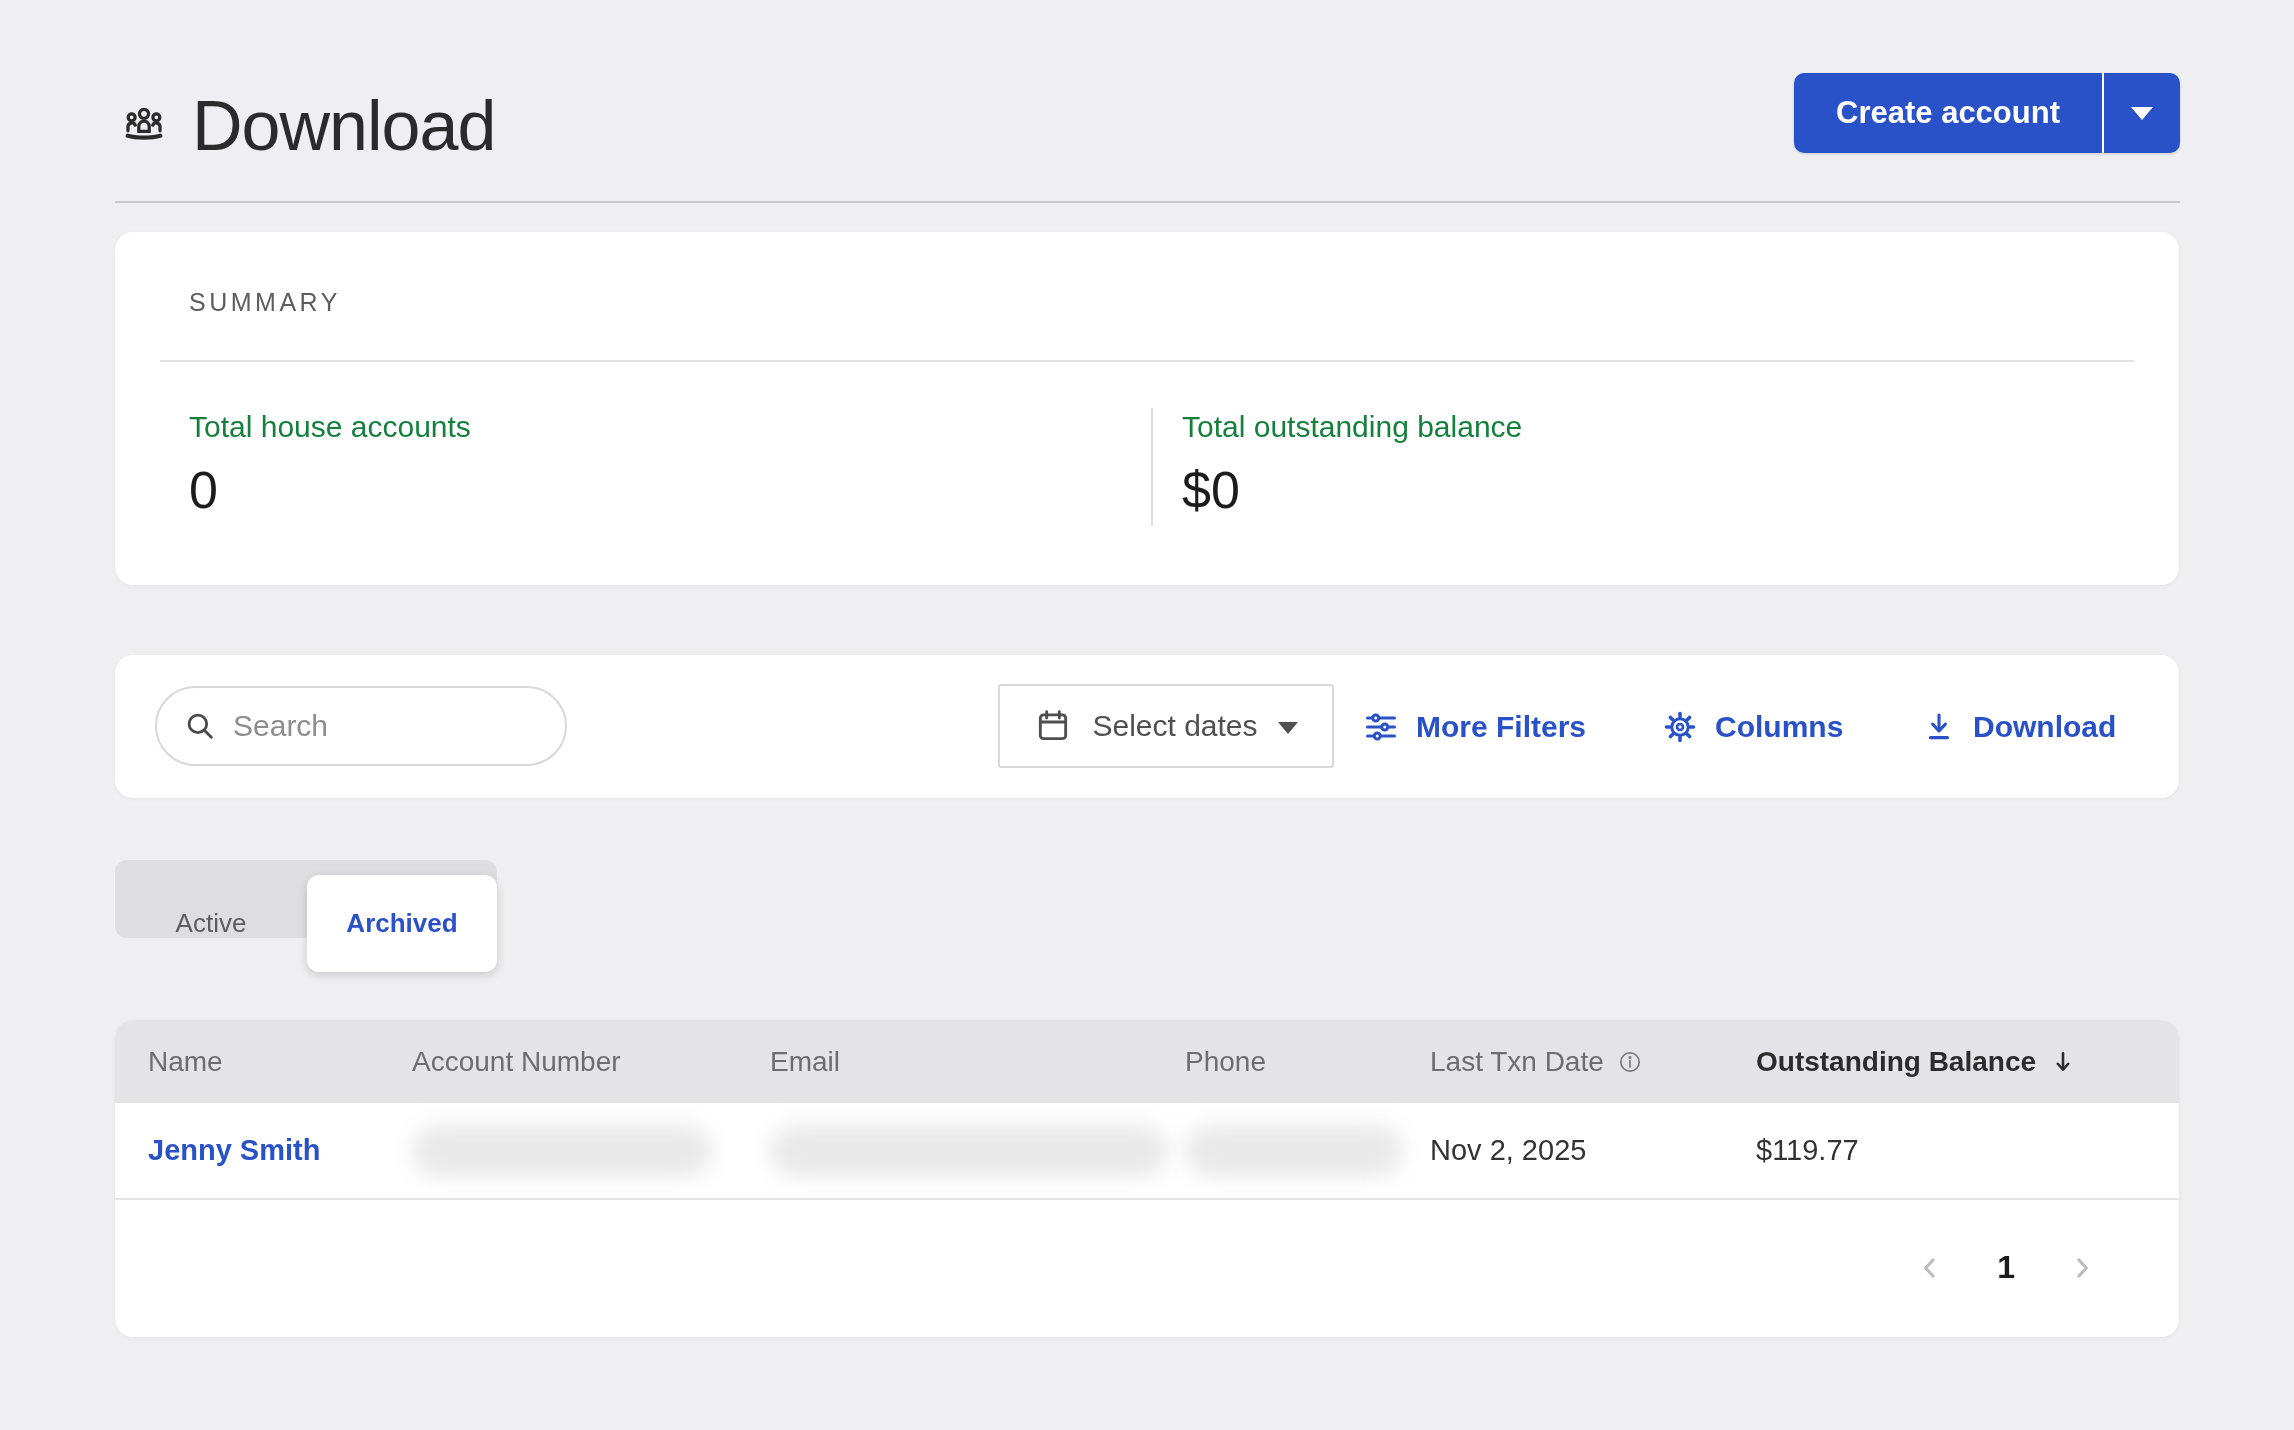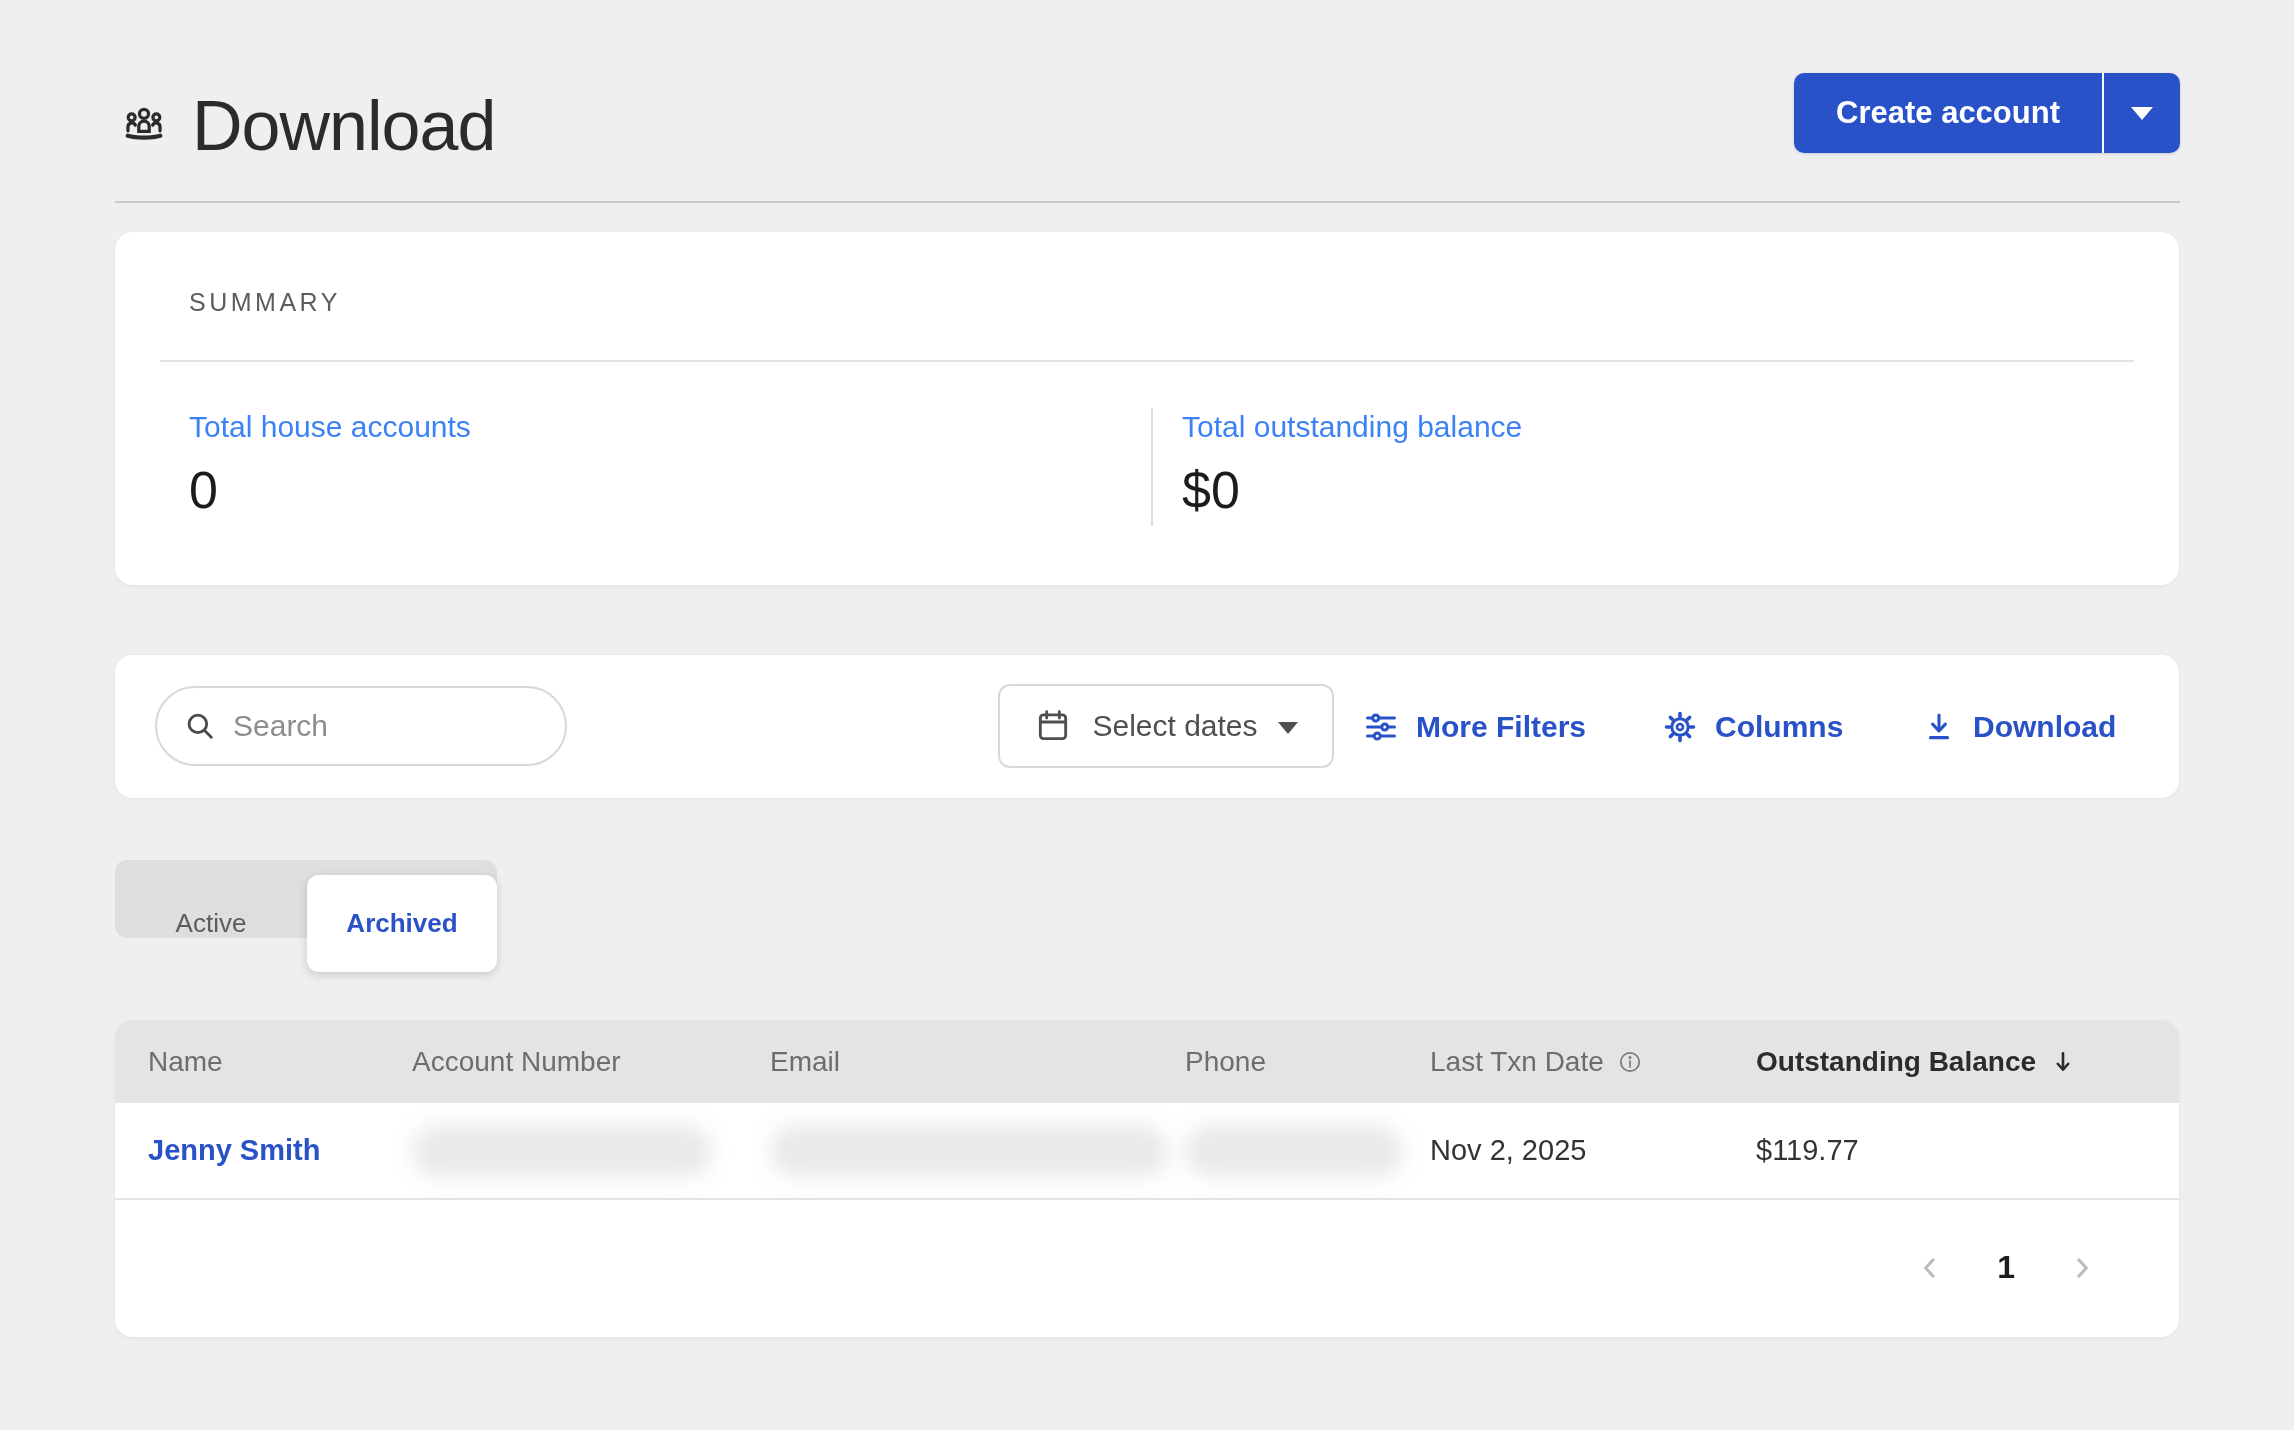--- a/index.html
+++ b/index.html
@@ -53,39 +53,39 @@
   
   .summary-card { top: 232px; height: 353px; }
   .summary-heading {
     position: absolute; left: 74px; top: 56px;
     font-size: 25px; letter-spacing: 3.5px; color: #5d5d5d;
   }
   .summary-divider { position: absolute; left: 45px; right: 45px; top: 128px; height: 2px; background: #e3e3e5; }
   .metric { position: absolute; top: 178px; }
   .metric-left { left: 74px; }
   .metric-right { left: 1067px; }
-  .metric .label { font-size: 30px; color: #3b82f6; margin-bottom: 16px; }
+  .metric .label { font-size: 30px; color: #15803d; margin-bottom: 16px; }
   .metric .value { font-size: 52px; color: #1c1c1c; }
   .summary-vdivider { position: absolute; left: 1036px; top: 176px; width: 2px; height: 118px; background: #dcdcde; }
 
   
   .filter-card { top: 655px; height: 143px; }
   .search-box {
     position: absolute; left: 40px; top: 31px; width: 412px; height: 80px;
     border: 2px solid #d8d8da; border-radius: 40px;
     display: flex; align-items: center; padding-left: 26px; gap: 16px; background: #fff;
   }
   .search-box input {
     border: none; outline: none; font-size: 30px; width: 300px;
     font-family: Liberation Sans, sans-serif; color: #4a4a4a; background: transparent;
   }
   .search-box input::placeholder { color: #8d8d8d; }
   .select-dates {
     position: absolute; left: 883px; top: 29px; width: 336px; height: 84px;
-    border: 2px solid #d8d8da; border-radius: 12px; background: #fff;
+    border: 2px solid #d8d8da; border-radius: 3px; background: #fff;
     display: flex; align-items: center; justify-content: center; gap: 20px; cursor: pointer;
   }
   .select-dates .lbl { font-size: 30px; color: #4f4f4f; }
   .caret-down-gray {
     width: 0; height: 0; margin-top: 4px;
     border-left: 10px solid transparent; border-right: 10px solid transparent;
     border-top: 12px solid #4f4f4f;
   }
   .link-btn {
     position: absolute; top: 0; height: 143px;

